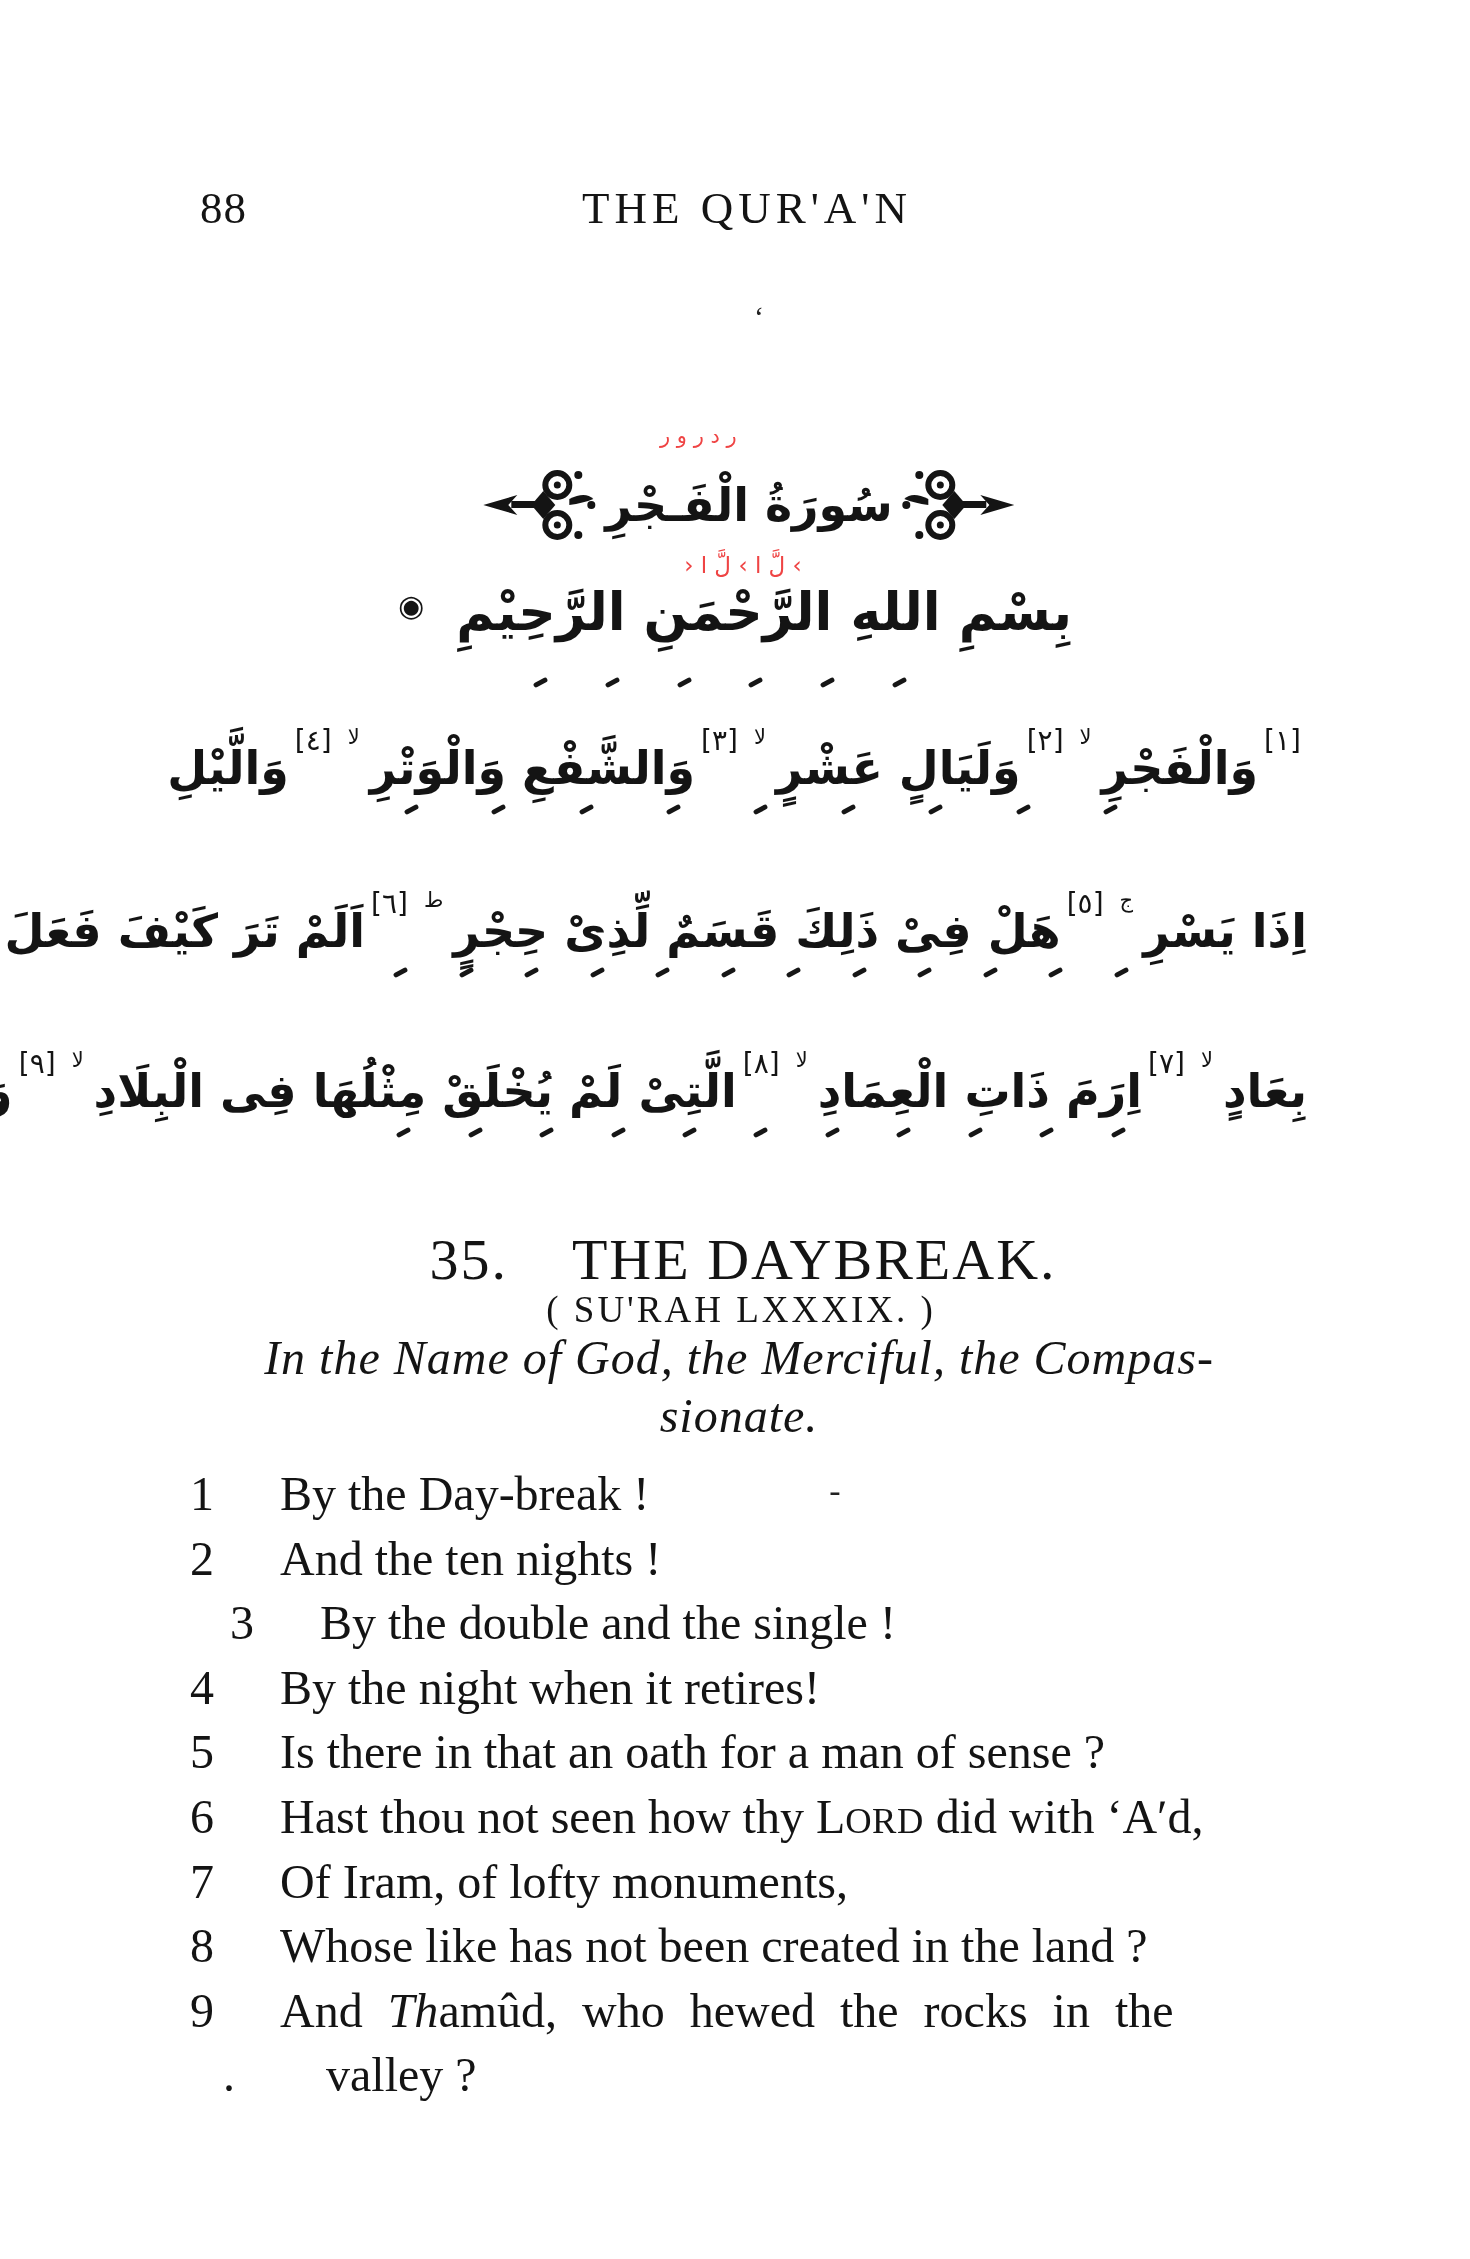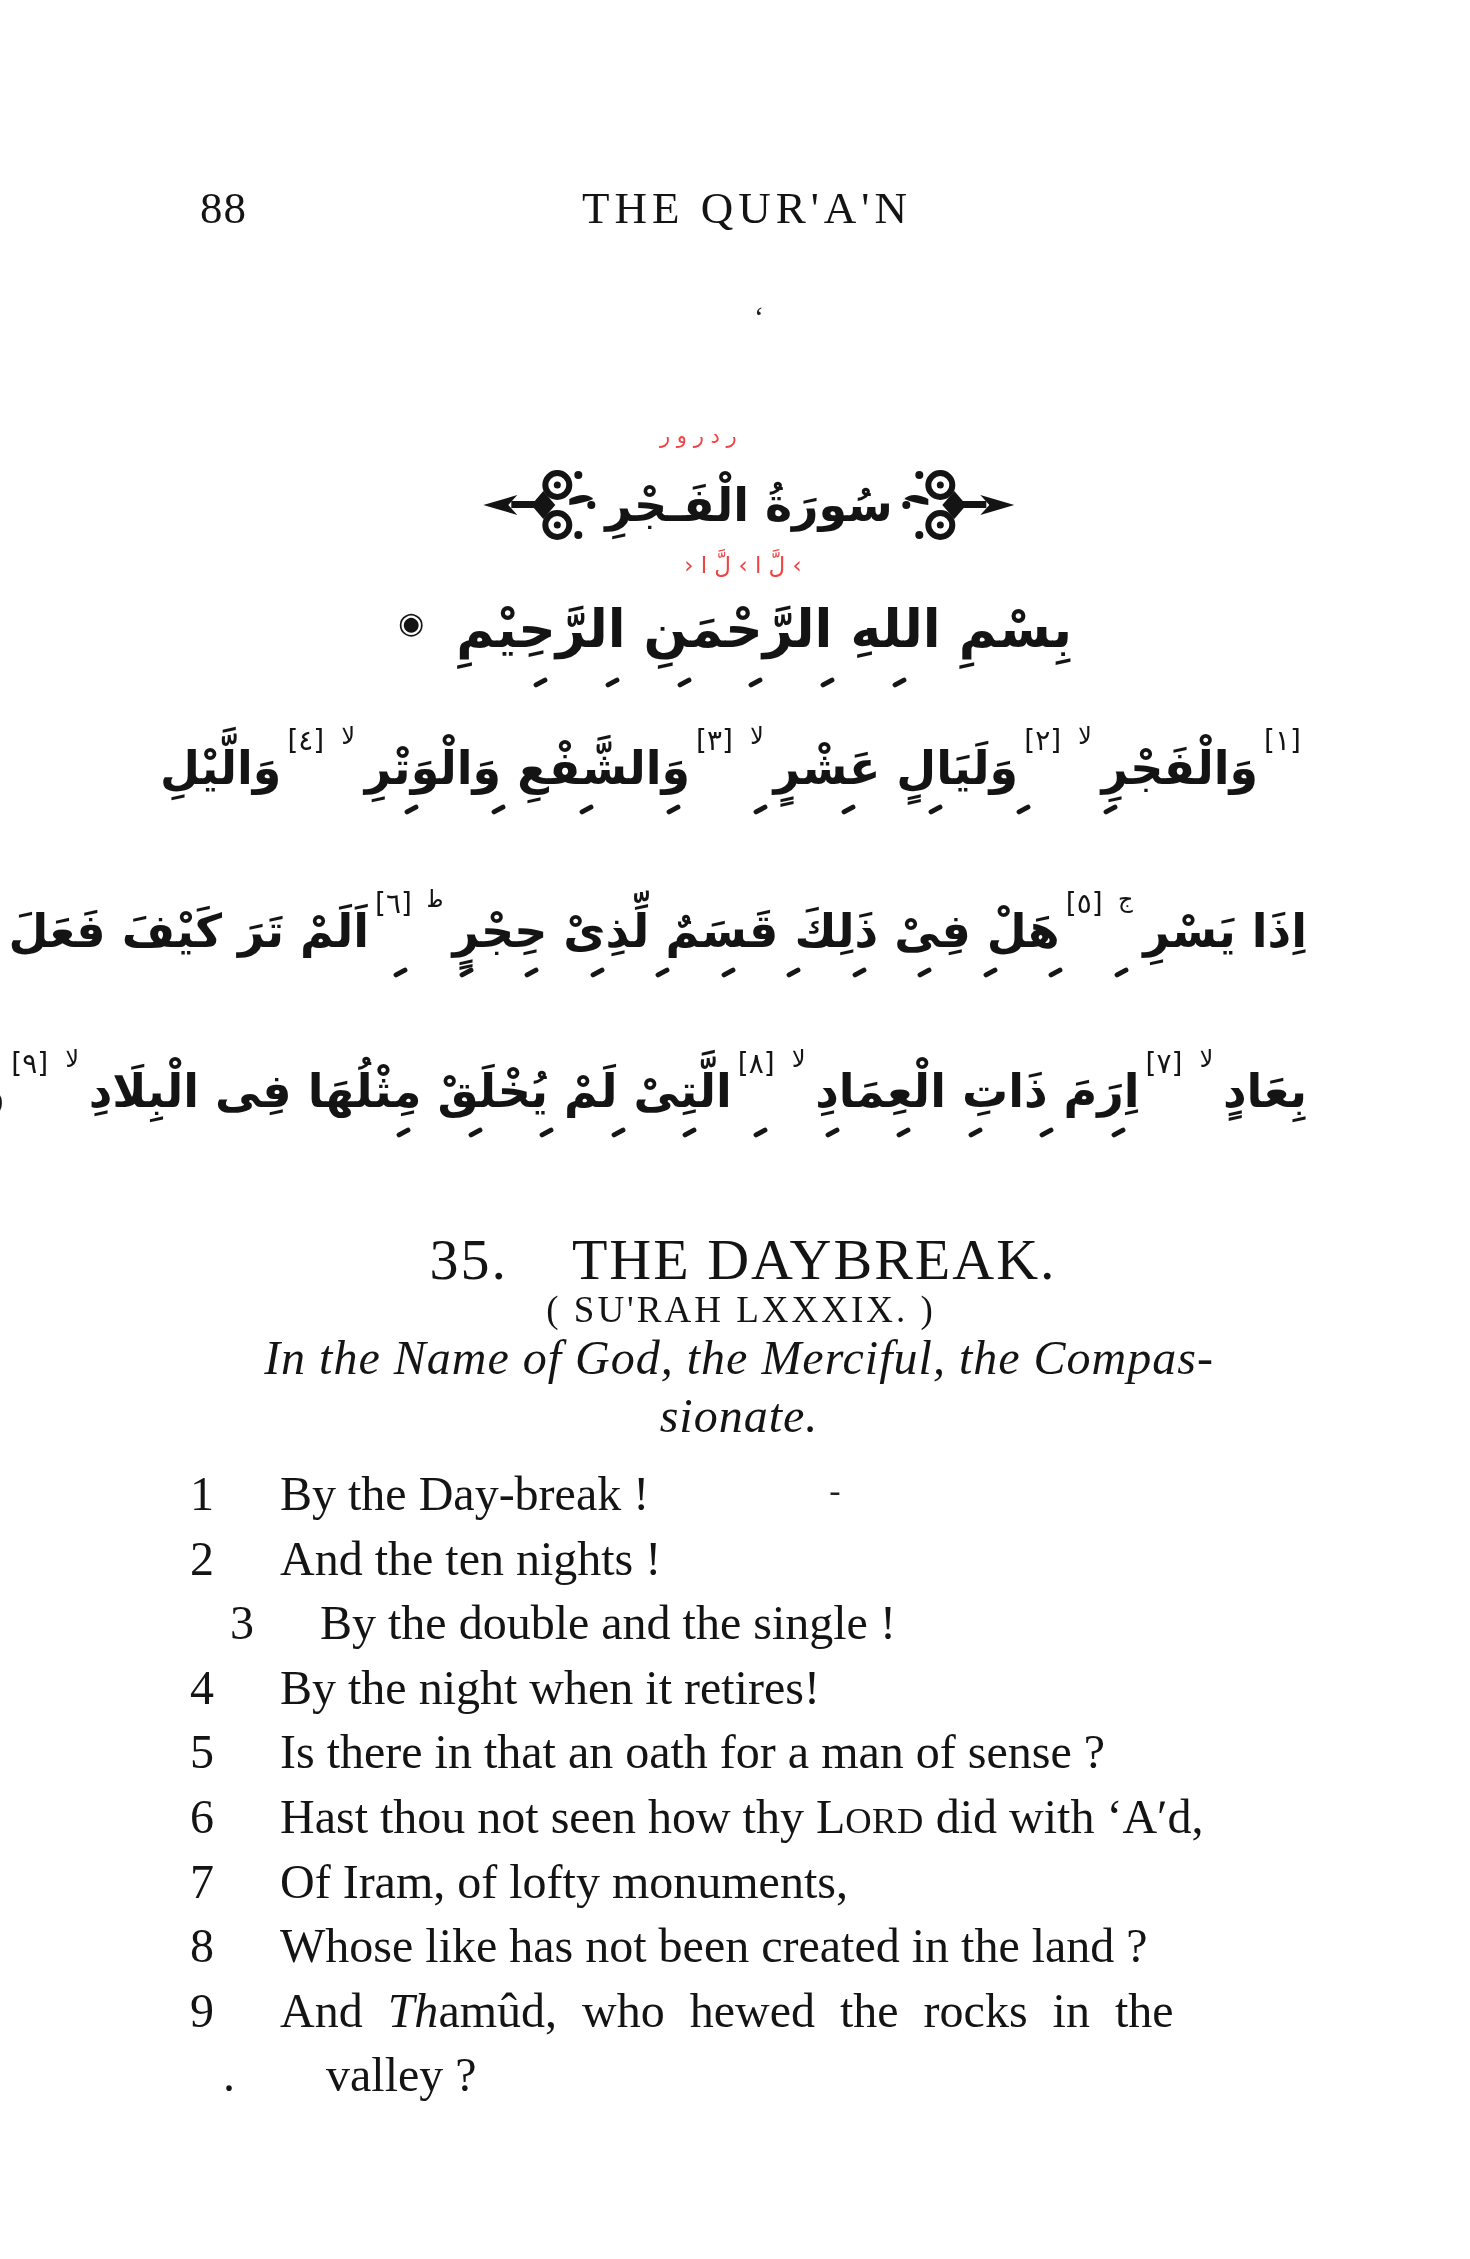--- a/index.html
+++ b/index.html
@@ -21,31 +21,31 @@
   .tiny-marks{position:absolute;text-align:center;color:#ef4444;
     font-family:"DejaVu Sans",sans-serif;direction:rtl;white-space:nowrap;}
   .marks-above{left:660px;top:424px;font-size:21px;letter-spacing:30px;}
   .marks-mid{left:0;right:0;top:552px;font-size:23px;letter-spacing:58px;transform:translateX(8px);}
   .cartouche{position:absolute;left:50%;top:462px;transform:translateX(-50%) translateX(14px);
     display:flex;align-items:center;gap:2px;height:86px;}
   .surah-title{font-size:46px;font-weight:bold;padding:0 4px;white-space:nowrap;}
   .fl{display:block;}
   .fl-right{transform:scaleX(-1);}
   .basmala{position:absolute;left:0;right:0;top:582px;text-align:center;
-    font-size:52px;font-weight:bold;transform:translateX(0px);white-space:nowrap;margin-top:17px;}
+    font-size:52px;font-weight:bold;transform:translateX(0px);white-space:nowrap;}
   .bm-circle{font-size:30px;font-weight:normal;vertical-align:14px;margin-right:14px;}
 
   
   .aline-wrap{position:absolute;left:215px;width:1092px;}
   .aline{display:flex;justify-content:space-between;direction:rtl;
     font-family:"DejaVu Sans",sans-serif;font-size:46px;font-weight:bold;
     padding-top:46px;white-space:nowrap;}
   .aseg{white-space:nowrap;}
   .vnum{font-size:28px;font-weight:normal;position:relative;top:-34px;margin:0 6px;}
-  .waqf{font-size:24px;font-weight:normal;position:relative;top:-40px;margin:0 10px;font-family:Liberation Mono, monospace;}
+  .waqf{font-size:21px;font-weight:normal;position:relative;top:-40px;margin:0 10px;}
   .undermarks{display:flex;justify-content:space-around;width:72%;margin:12px auto 0;}
   .um{width:15px;height:5px;background:#161616;border-radius:3px;transform:rotate(-28deg);}
 
   
   .chap{position:absolute;left:0;right:0;top:1226px;text-align:center;font-size:58px;
     letter-spacing:2px;transform:translateX(8px);white-space:nowrap;}
   .chap .cnum{margin-right:64px;}
   .sub{position:absolute;left:0;right:0;top:1288px;text-align:center;font-size:37px;
     letter-spacing:3px;transform:translateX(6px);}
   .inv{position:absolute;left:0;right:0;text-align:center;font-style:italic;

